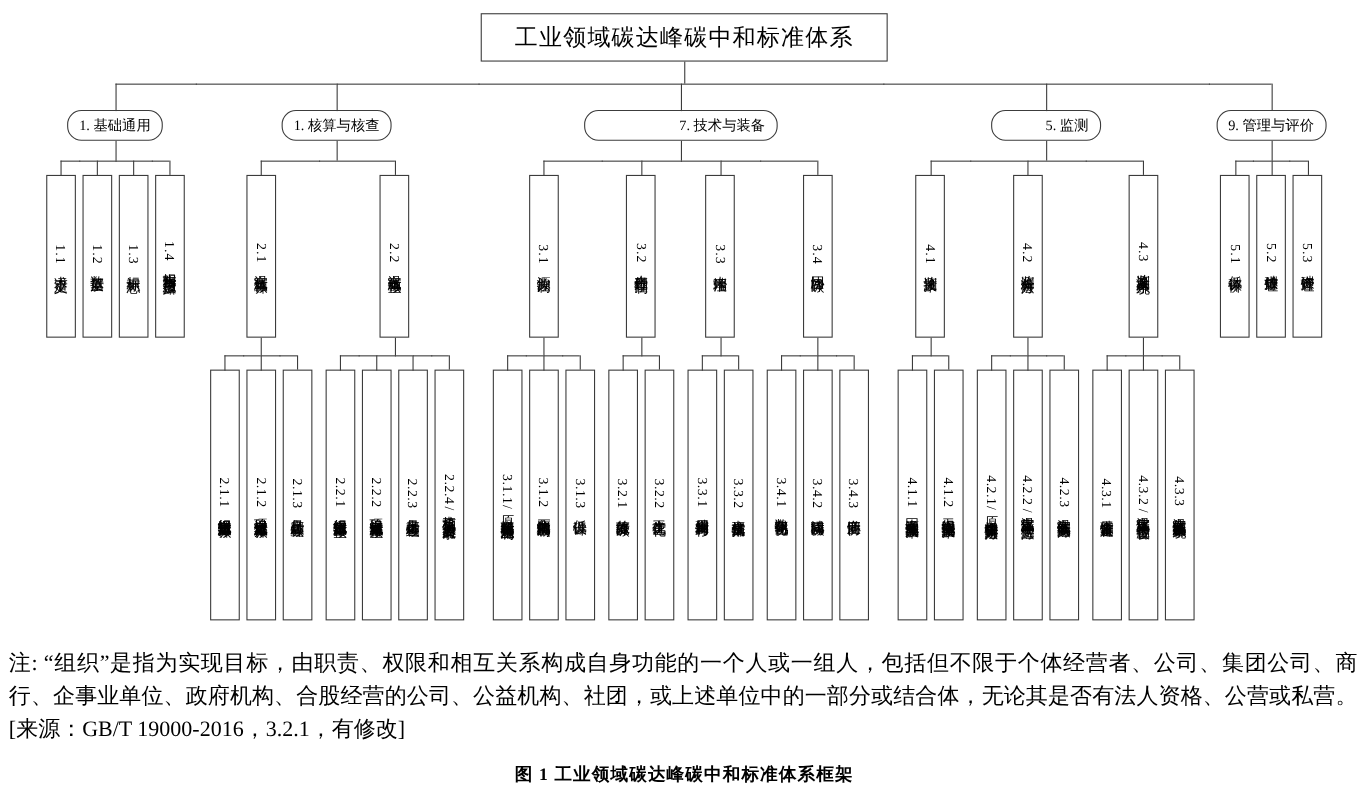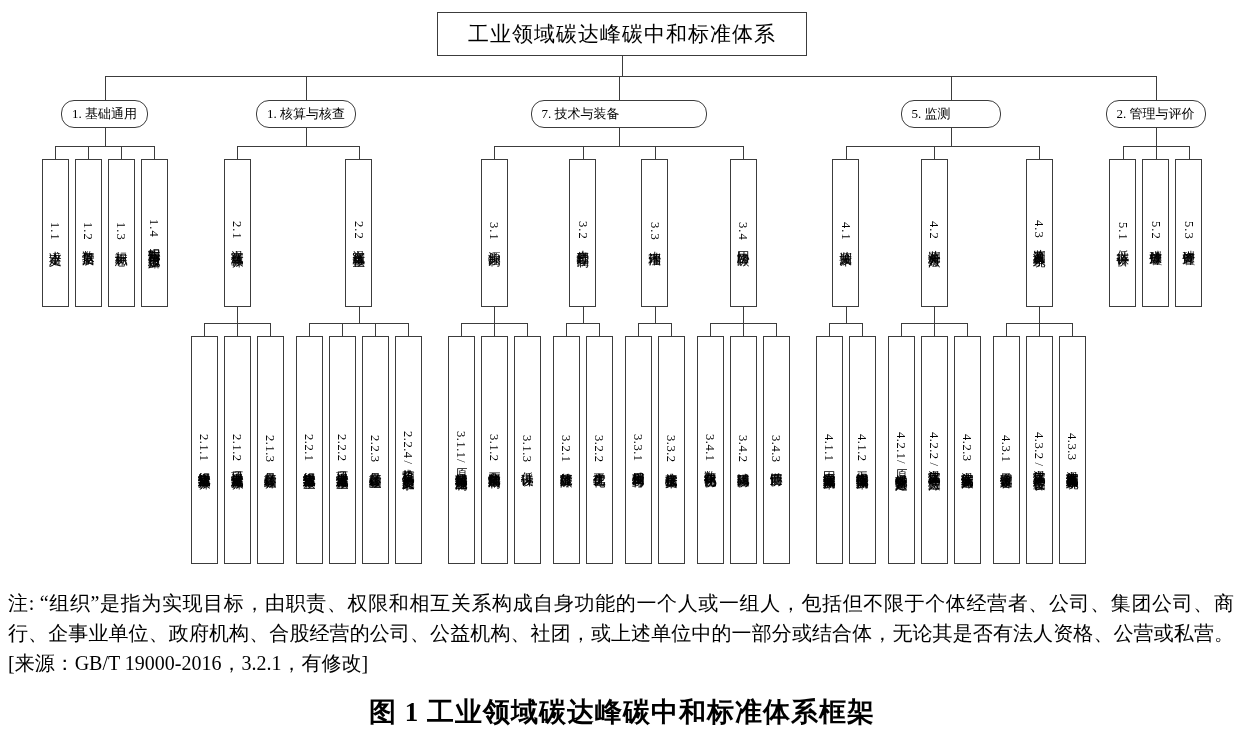--- a/index.html
+++ b/index.html
@@ -25,37 +25,37 @@
   .tree ul.kids > li:only-child::after  { border-top:none; }
 
   .lvl1 { --ps:20px; --cs:24px; }
   .lvl2 { --ps:18px; --cs:13px; }
   .lvl3 { --ps:16px; --cs:13px; }
   .lvl1 > li { padding-left:7px; padding-right:7px; }
   .lvl2 > li { padding-left:3px; padding-right:3px; }
   .lvl3 > li { padding-left:3px; padding-right:3px; }
 
   
-  .hbox { border:1.5px solid #3c3c3c; background:#fff; text-align:left; white-space:nowrap; }
+  .hbox { border:1.5px solid #3c3c3c; background:#fff; text-align:right; white-space:nowrap; }
   .d0 { font-size:21px; padding:7px 30px; letter-spacing:1px; }
   .d1 { font-size:13px; padding:4px 10px; min-width:62px; box-sizing:border-box;border-radius:13px; }
   .lvl1 > li:nth-child(3) > .d1 { width:176px; }
   .lvl1 > li:nth-child(4) > .d1 { width:100px; }
 
   .vbox { border:1.5px solid #3c3c3c; background:#fff;
           writing-mode:vertical-rl; text-orientation:mixed;
           display:flex; align-items:center; justify-content:center;
           width:25px; font-size:12.5px; line-height:1.0; text-align:center; }
   .d2 { height:146px; letter-spacing:1px; }
   .d3 { height:226px; letter-spacing:0.5px; }
 
   
   .note { font-size:20px; line-height:1.5; text-align:justify;
           margin:24px 10px 0 8px; }
-  .caption { font-size:27px; font-weight:bold; text-align:center; margin-top:16px;
+  .caption { font-size:16px; font-weight:bold; text-align:center; margin-top:16px;
              letter-spacing:1px; }
 </style>
 </head>
 <body>
 
 <div class="page">
   <div class="tree" id="tree">
       <ul class="lvl0">
         <li>
           <div class="hbox d0">工业领域碳达峰碳中和标准体系</div>
@@ -206,21 +206,21 @@
                       <div class="vbox d3">4.3.2温室气体采样/检测设备</div>
                     </li>
                     <li>
                       <div class="vbox d3">4.3.3温室气体在线监测设备及系统</div>
                     </li>
                   </ul>
                 </li>
               </ul>
             </li>
             <li>
-              <div class="hbox d1">2. 管理与评价</div>
+              <div class="hbox d1">9. 管理与评价</div>
               <ul class="kids lvl2">
                 <li>
                   <div class="vbox d2">5.1低碳评价</div>
                 </li>
                 <li>
                   <div class="vbox d2">5.2碳排放管理</div>
                 </li>
                 <li>
                   <div class="vbox d2">5.3碳资产管理</div>
                 </li>

